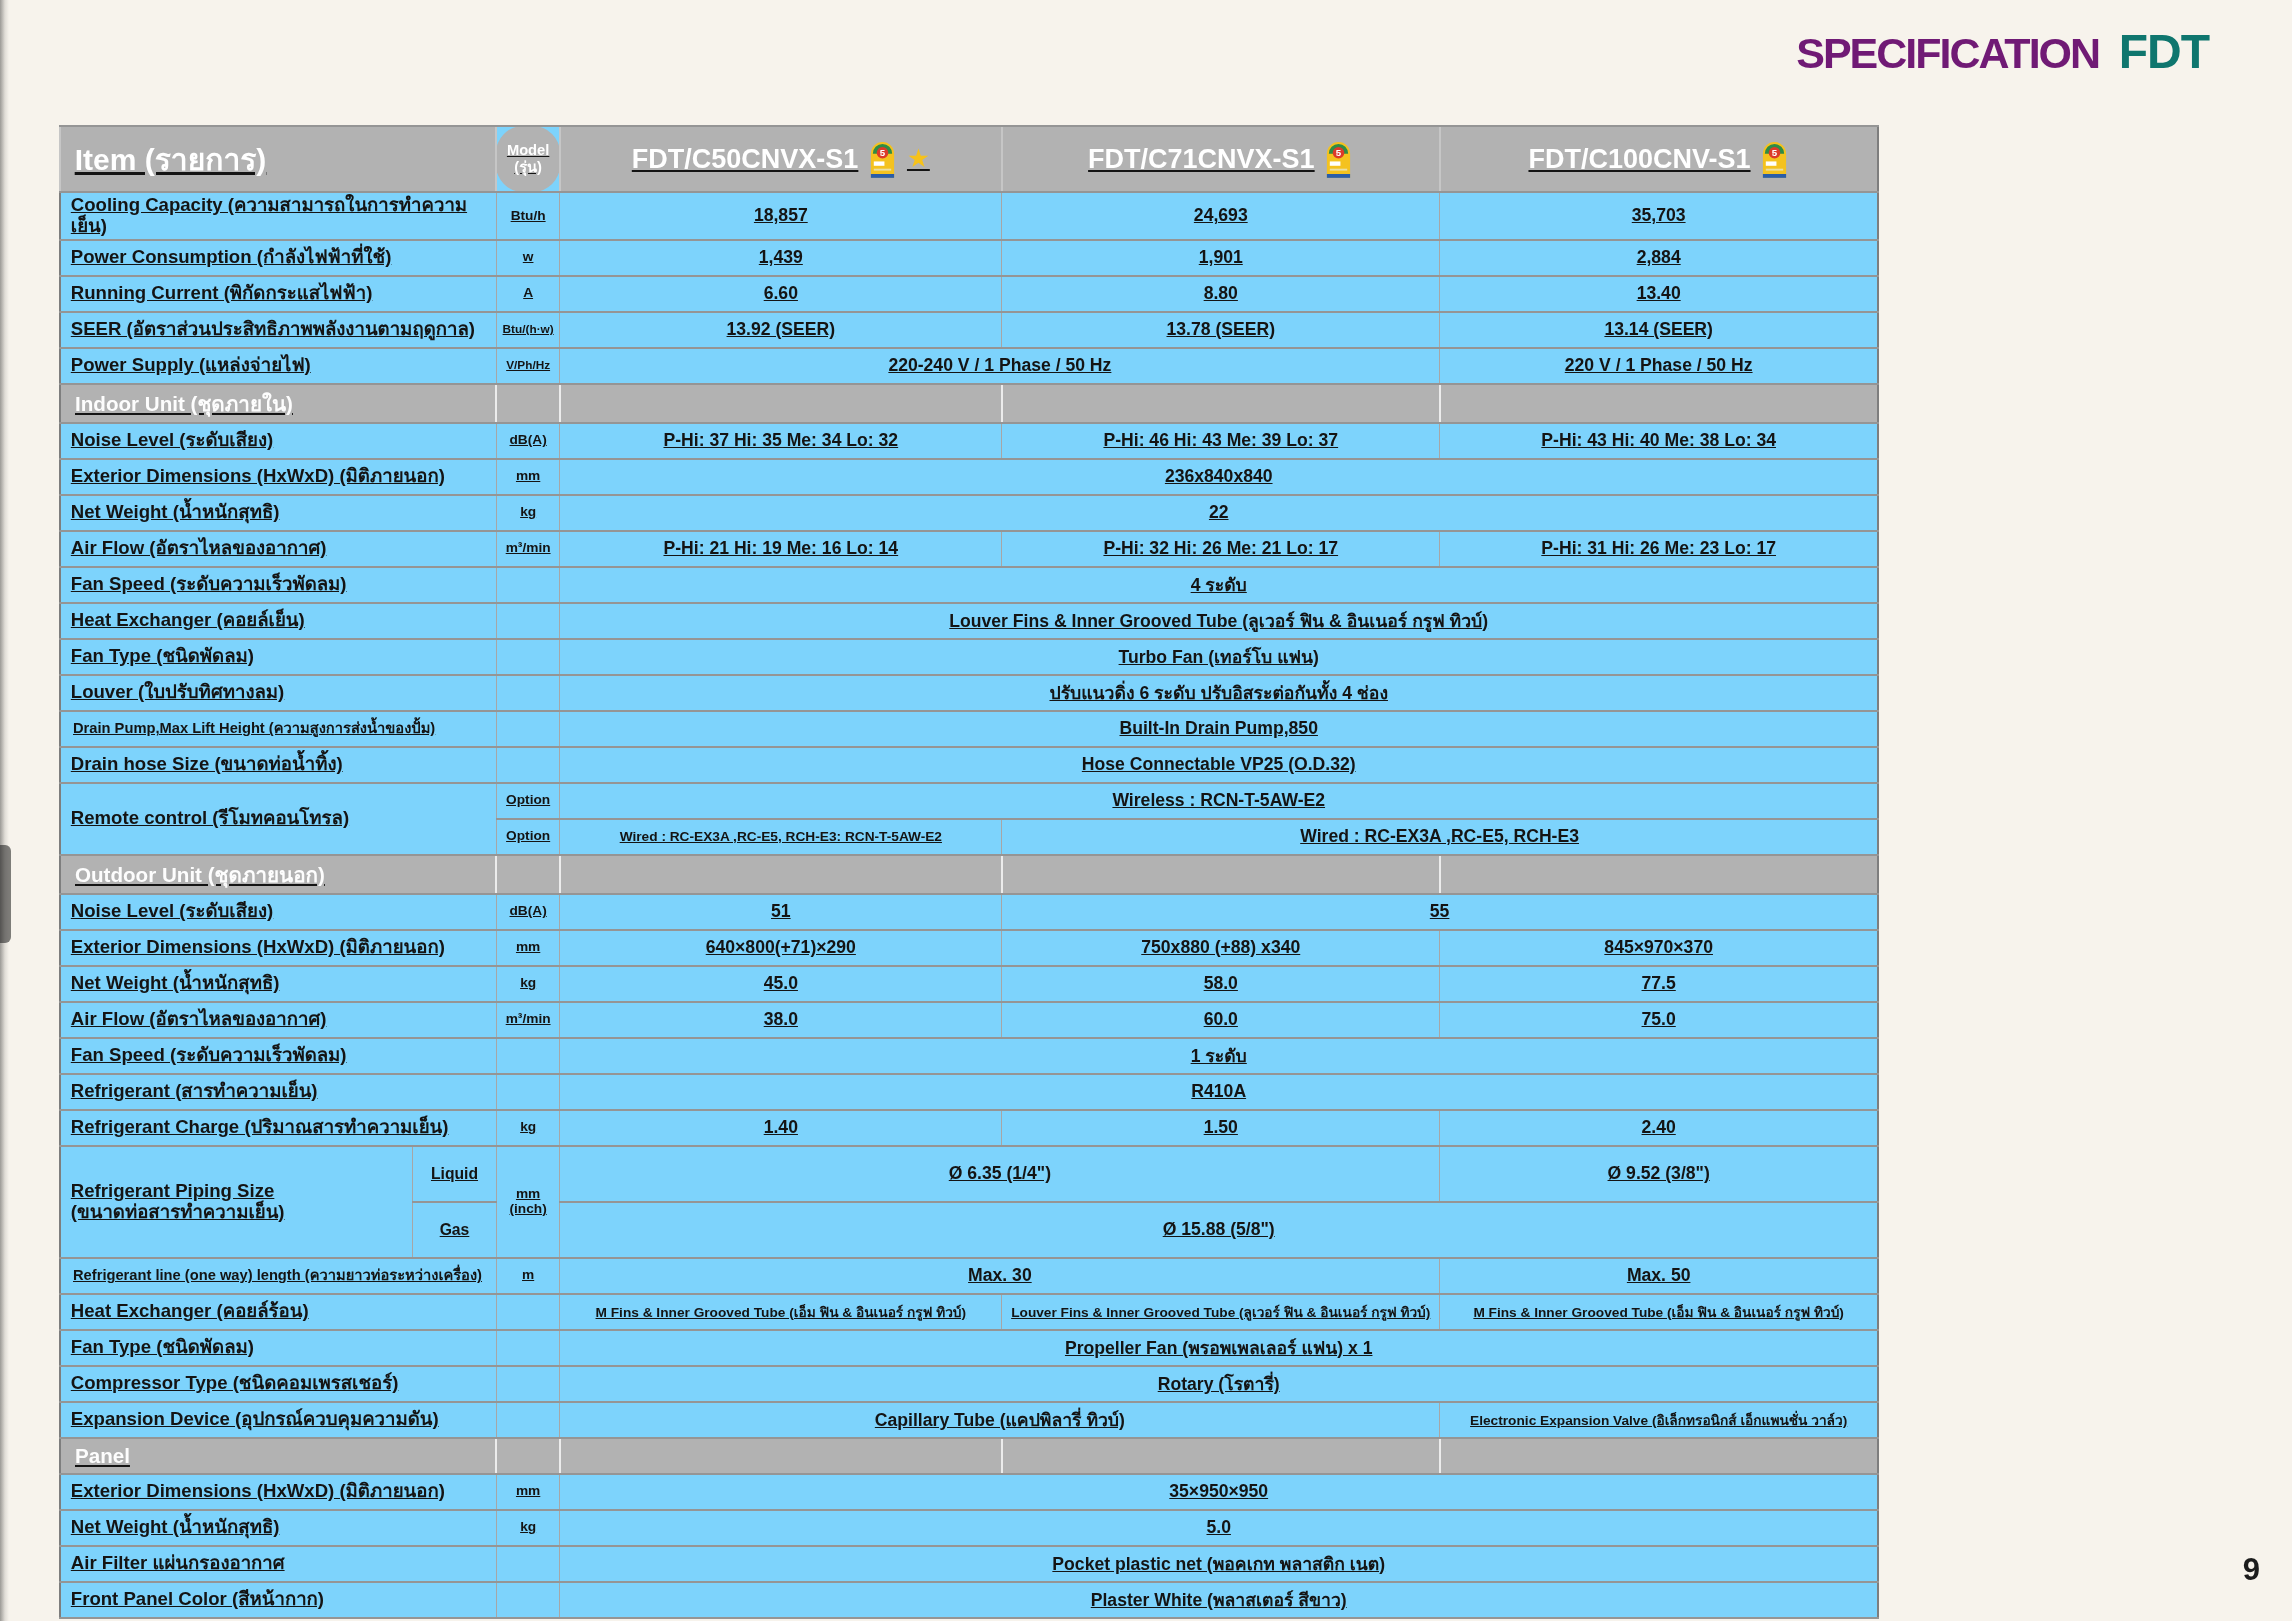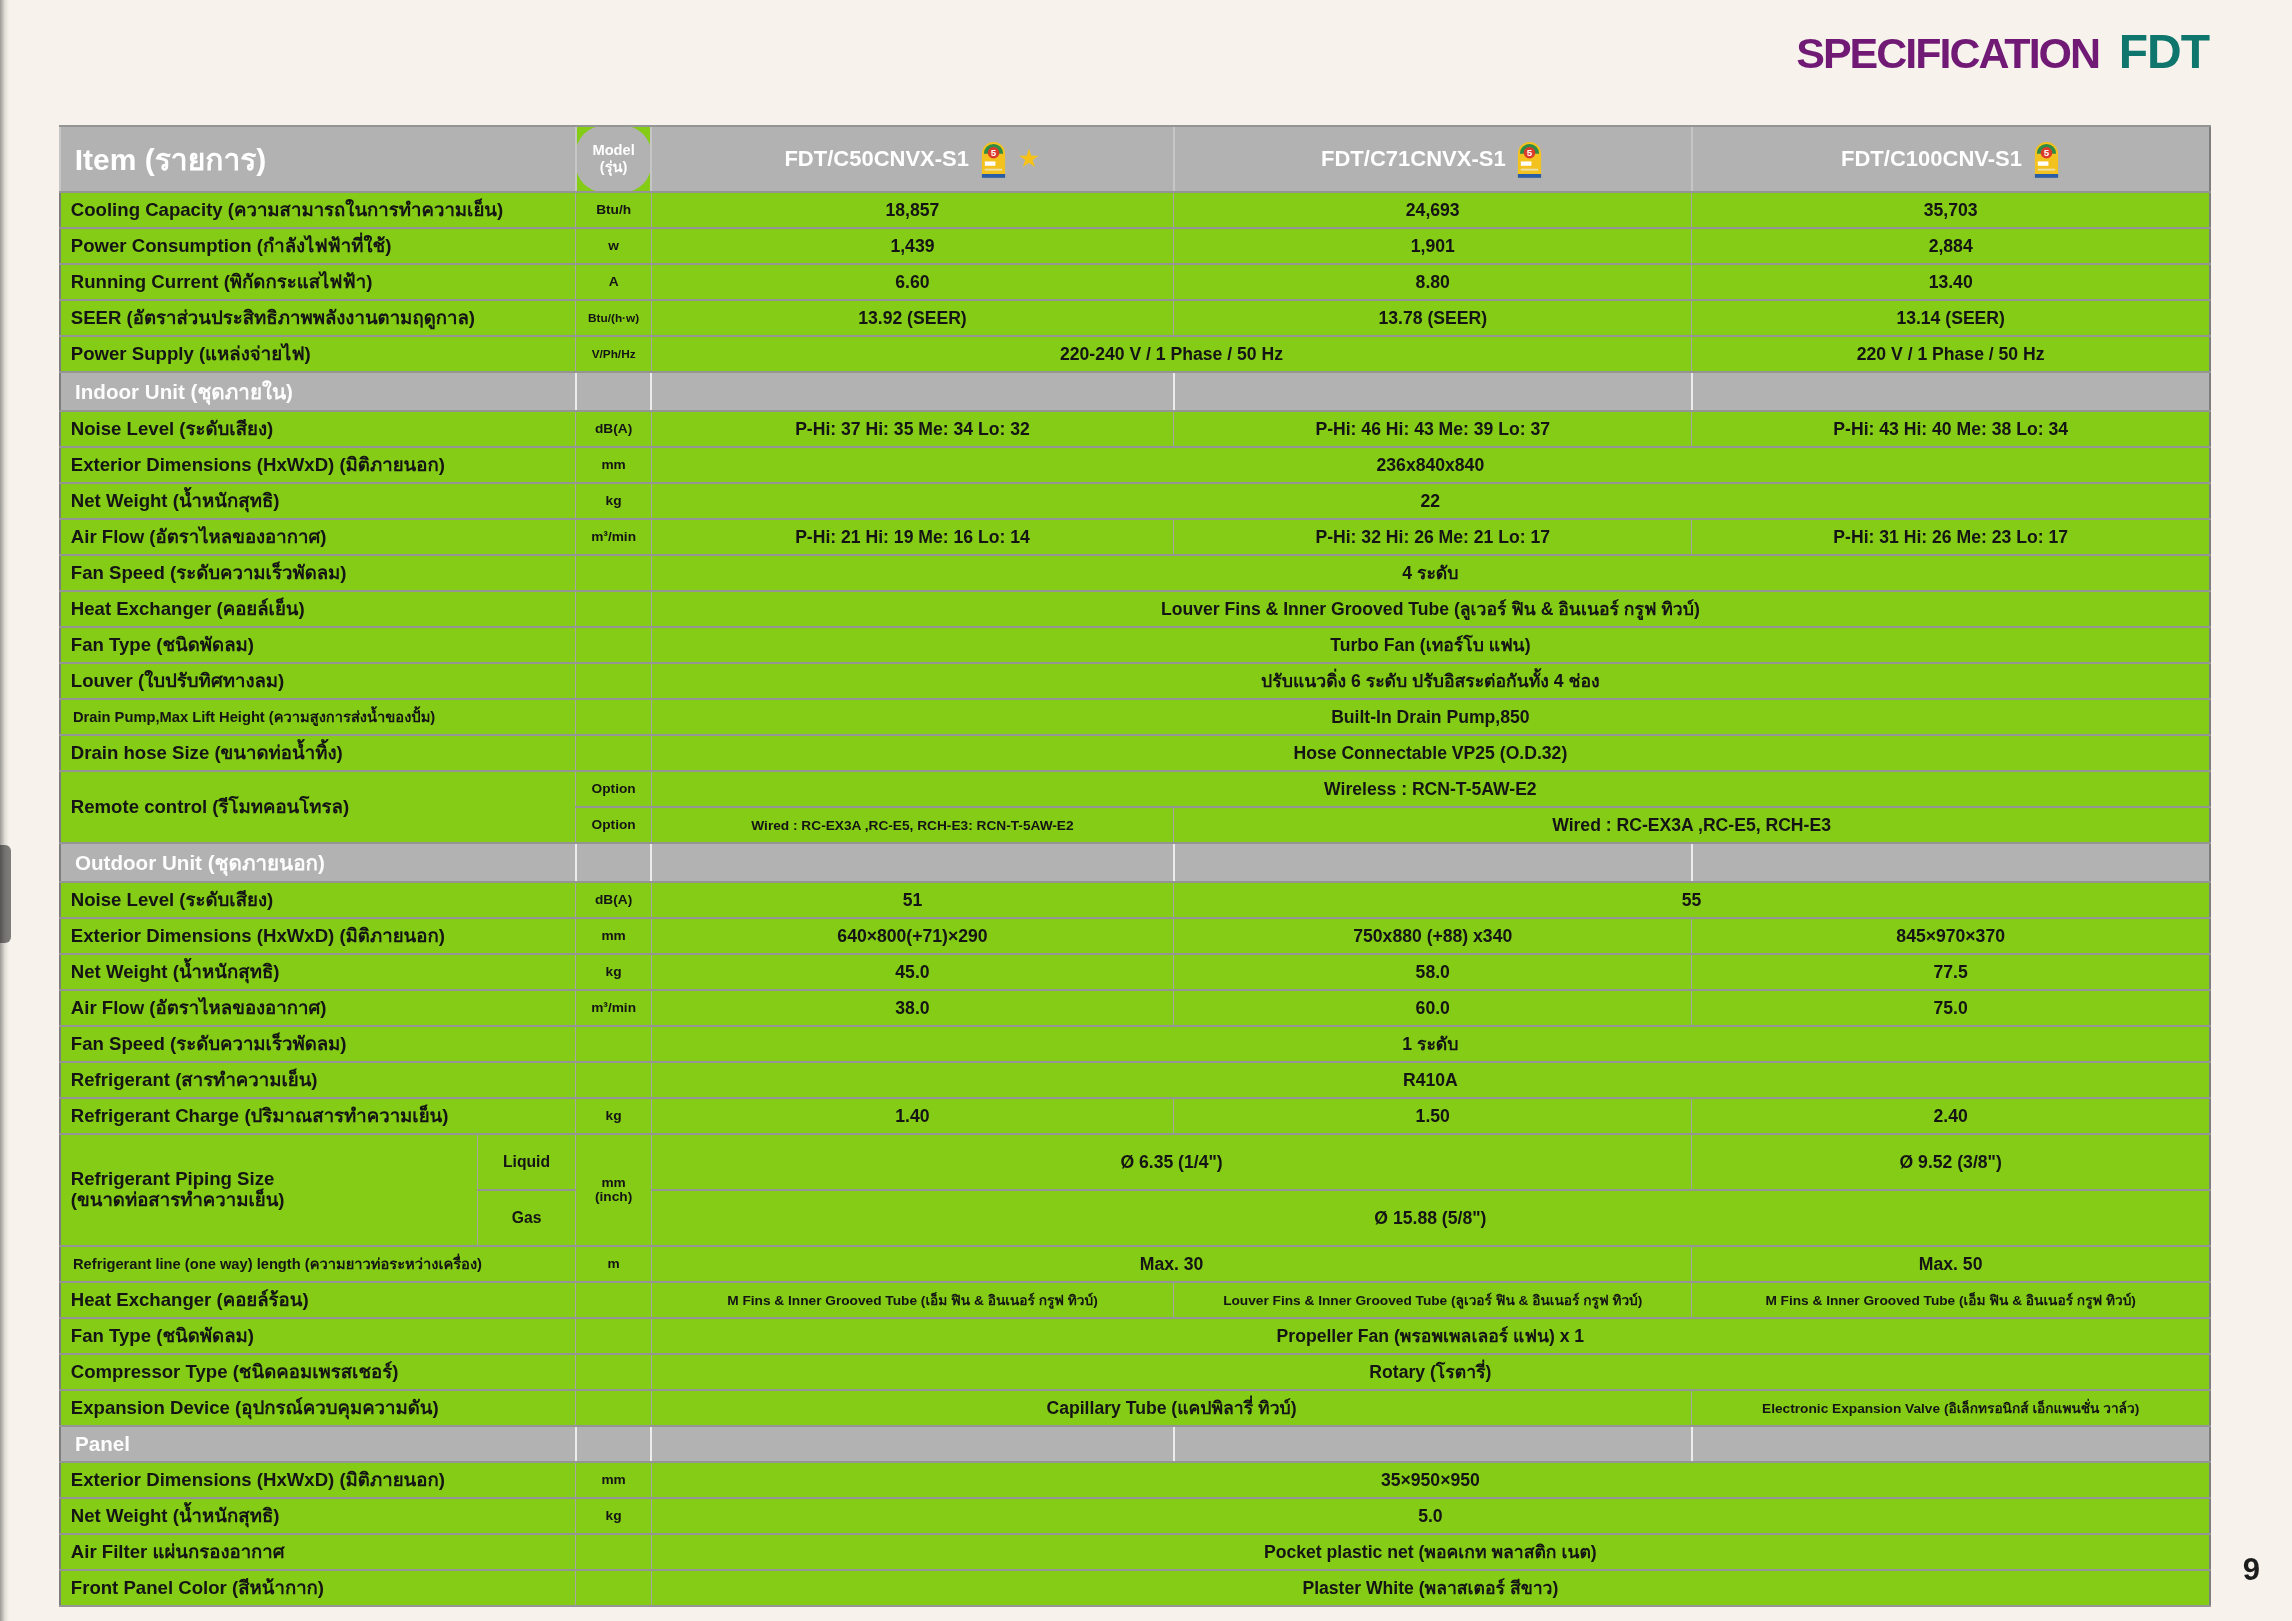--- a/index.html
+++ b/index.html
@@ -13,38 +13,39 @@
   .scan-edge{position:absolute;left:0;top:0;width:8.8px;height:100%;
     background:linear-gradient(to right,rgba(45,45,45,.45),rgba(60,60,60,.12) 55%,rgba(0,0,0,0));}
   .scan-blob{position:absolute;left:0;top:845px;width:10.8px;height:98px;
     background:rgba(25,25,25,.55);border-radius:0 5.9px 5.9px 0;}
 
   .titlebar{position:absolute;top:23.5px;right:84px;display:flex;align-items:baseline;gap:19.6px;}
   .title-spec{font-size:43px;color:#701a75;letter-spacing:-2px;}
   .title-fdt{font-size:48px;color:#0f766e;letter-spacing:-1px;}
 
   table.spec{
-    position:absolute;left:59px;top:125px;width:2152px;
-    border-collapse:collapse;table-layout:fixed;background:#84cc16;
+    position:absolute;left:59px;top:125px;width:1820px;
+    border-collapse:collapse;table-layout:fixed;background:#7dd3fc;
     border:2.9px solid #7e7e7e;
+    text-decoration:underline;
   }
   td{
     border-left:1px solid #a6a6a6;border-right:1px solid #a6a6a6;
     border-top:2px solid #959595;border-bottom:2px solid #959595;
     vertical-align:middle;padding:2px 7.8px;box-sizing:border-box;
     overflow:hidden;
   }
   tr.row{height:36px;}
   tr.head-row{height:66px;}
   tr.head-row td{background:#b2b2b2;color:#ffffff;border-left:2px solid #c6c6c6;}
   td.item-head{font-size:30px;text-align:left;padding-left:13.7px;letter-spacing:0;}
   td.model-head{font-size:14.7px;text-align:center;white-space:pre-line;line-height:1.15;padding:2px 2px;border-radius:27px;}
   td.model-col{text-align:center;}
   .model-wrap{display:flex;align-items:center;justify-content:center;gap:9.8px;}
-  .model-name{font-size:22px;}
+  .model-name{font-size:27px;}
   .star{color:#F6C21A;font-size:25.5px;line-height:1;}
 
   tr.section td{background:#b2b2b2;height:36px;}
   tr.section td+td{border-left:2.9px solid #ececec;}
   td.section-label{color:#fdfdfd;font-size:20.6px;text-align:left;padding-left:14px;}
 
   td.label{text-align:left;font-size:18.6px;white-space:pre-line;line-height:1.12;padding-left:9.8px;}
   td.label.sm{font-size:14.7px;padding-left:12px;}
   td.sub{text-align:center;font-size:15.7px;padding:18px 2px;}
   td.unit{text-align:center;font-size:13.7px;white-space:pre-line;line-height:1.05;padding:2px 1px;}

